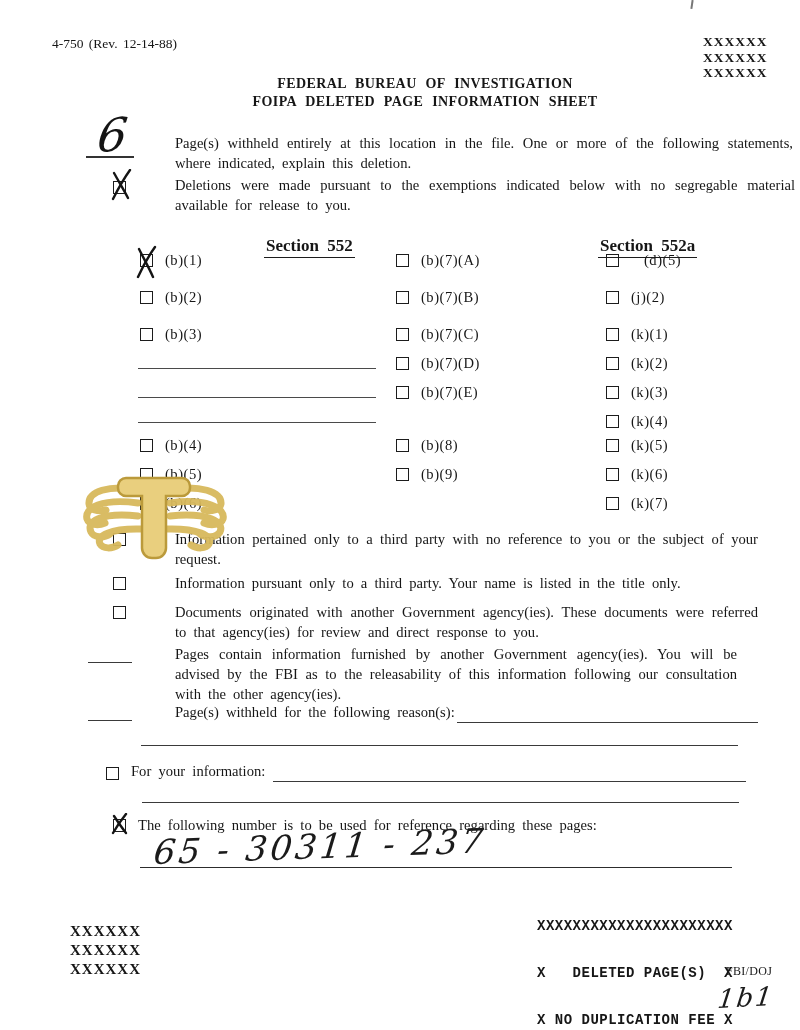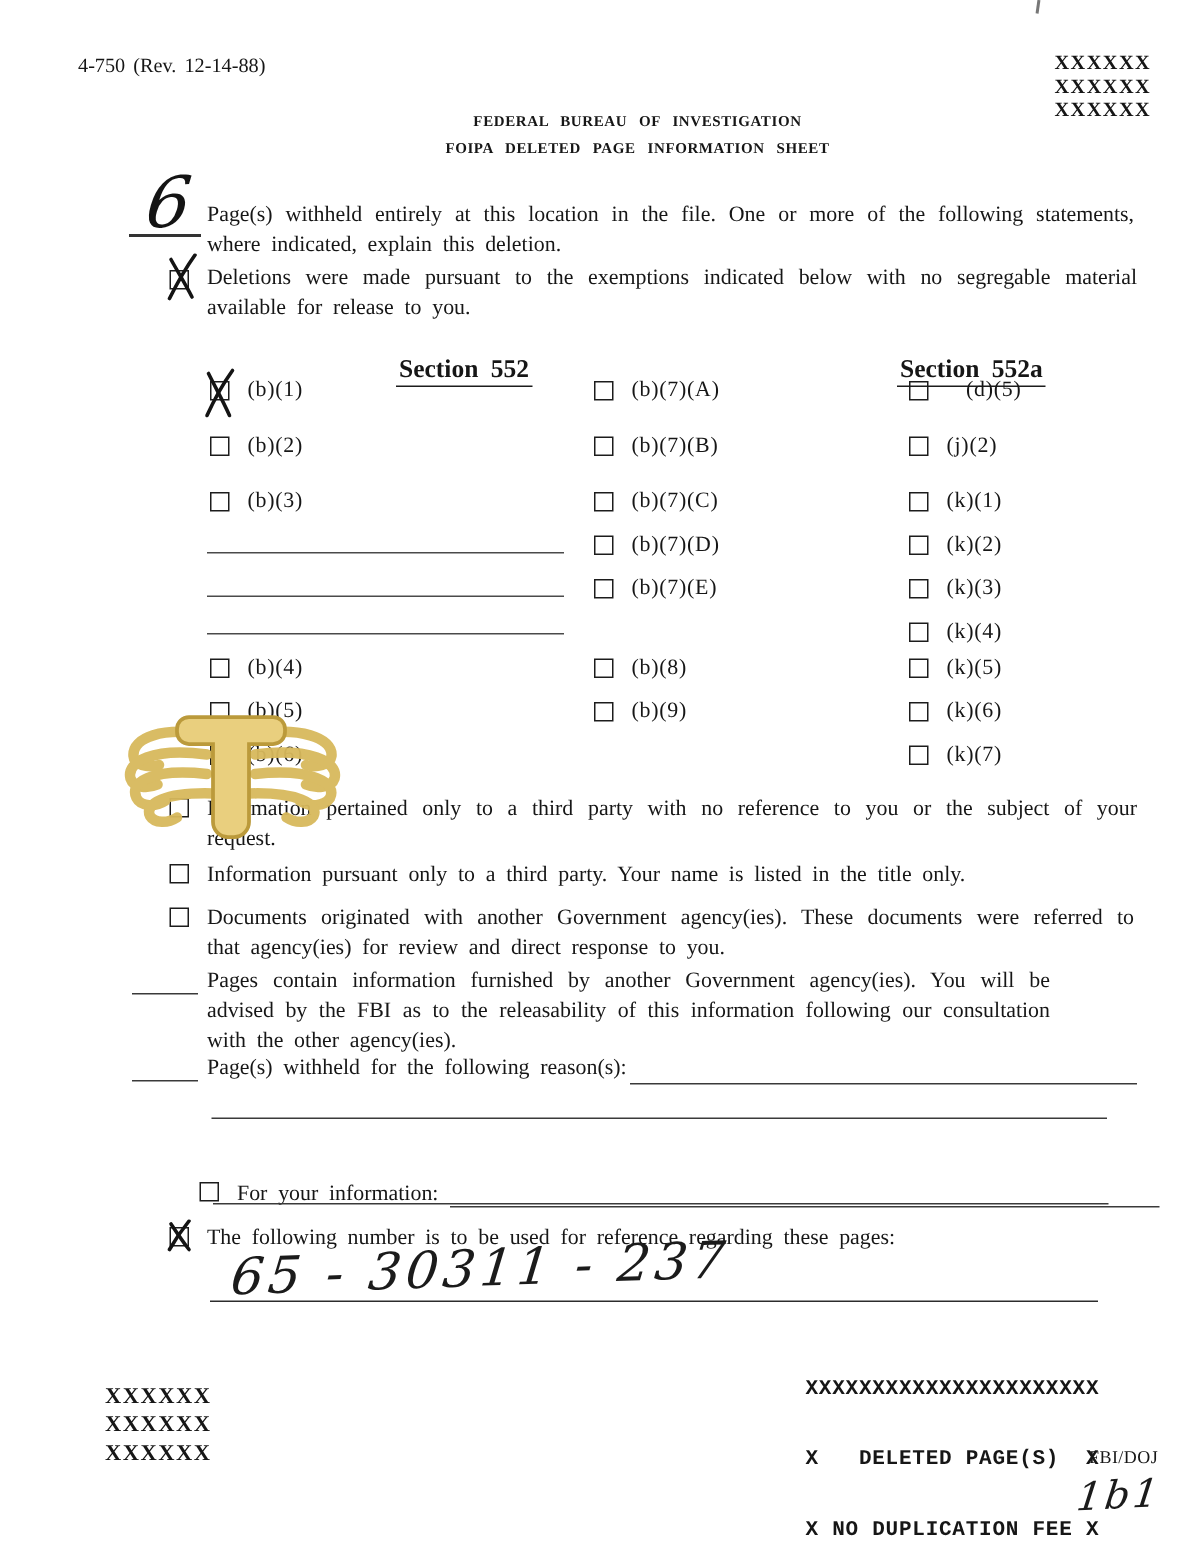--- a/index.html
+++ b/index.html
@@ -3,24 +3,24 @@
 <meta charset="utf-8">
 <style>
   html,body { margin:0; padding:0; background:#888; }
   .page {
     position:relative; width:800px; height:1030px; margin:0 auto;
     background:#ffffff; overflow:hidden;
     font-family:"Liberation Serif","DejaVu Serif",serif;
     color:#161616;
   }
   .abs { position:absolute; }
-  .txt { font-size:14.6px; line-height:1.36; word-spacing:3.5px; text-align:justify; }
+  .txt { font-size:14.6px; line-height:1.36; word-spacing:3.5px; text-align:justify;margin-left:37px; }
   .nowrap { white-space:nowrap; }
   .center { text-align:center; }
-  .title { font-size:10px; font-weight:bold; letter-spacing:0.4px; word-spacing:5px; }
+  .title { font-size:14px; font-weight:bold; letter-spacing:0.4px; word-spacing:5px; }
   .formno { font-size:13.5px; word-spacing:2px; }
   .redact { font-weight:bold; font-size:13.5px; line-height:15.5px; letter-spacing:1px; }
   .redact-b { font-weight:bold; font-size:15px; line-height:19px; letter-spacing:1px; }
   .cb {
     display:inline-block; width:13px; height:13px; flex:0 0 13px;
     border:1.7px solid #1c1c1c; background:transparent; box-sizing:border-box;
     position:relative; top:2px;
   }
   .cbwrap { position:relative; display:inline-block; }
   .xmark { position:absolute; pointer-events:none; }
@@ -231,21 +231,21 @@
 
   <div class="abs stmt" style="left:88px;top:703px;width:670px;">
     <div class="markercol" style="padding-top:3px;"><span class="blankline"></span></div>
     <div style="display:flex;flex:1;align-items:flex-end;">
       <span class="txt nowrap">Page(s) withheld for the following reason(s):</span>
       <span class="fill-line" style="margin-left:2px;"></span>
     </div>
   </div>
   <div class="abs hline" style="left:141px;top:745px;width:597px;"></div>
 
-  <div class="abs" style="left:133px;top:762px;width:640px;display:flex;align-items:center;margin-top:25px;">
+  <div class="abs" style="left:106px;top:762px;width:640px;display:flex;align-items:flex-end;">
     <span class="cb" style="top:-2px;"></span>
     <span class="txt nowrap" style="margin-left:12px;">For your information:</span>
     <span class="fill-line"></span>
   </div>
   <div class="abs hline" style="left:142px;top:802px;width:597px;"></div>
 
   <div class="abs" style="left:113px;top:816px;display:flex;align-items:flex-start;">
     <span class="cbwrap"><span class="cb"></span>
       <svg class="xmark" style="left:-2px;top:-3px;" width="18" height="22" viewBox="0 0 18 22">
         <path d="M2,20 C6,13 11,6 15,1"></path>

